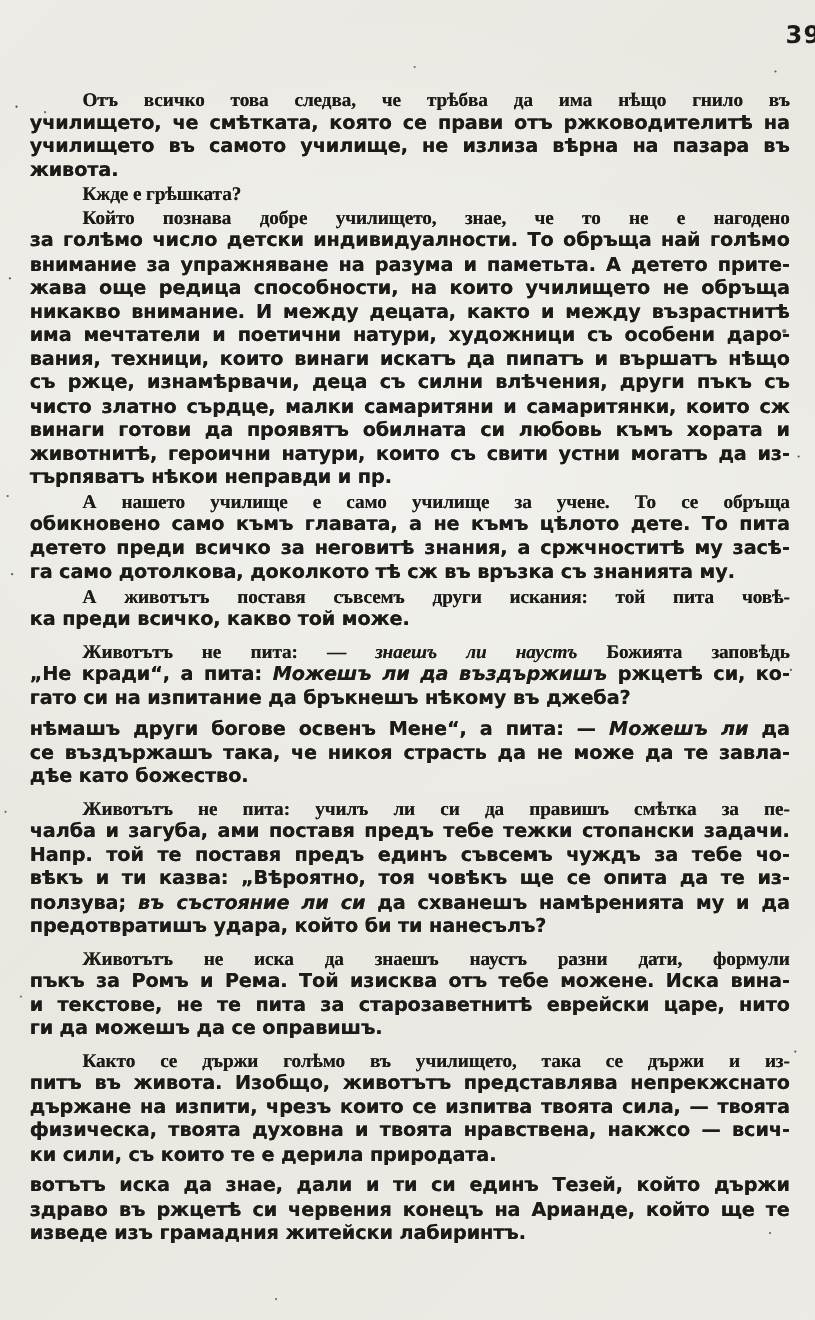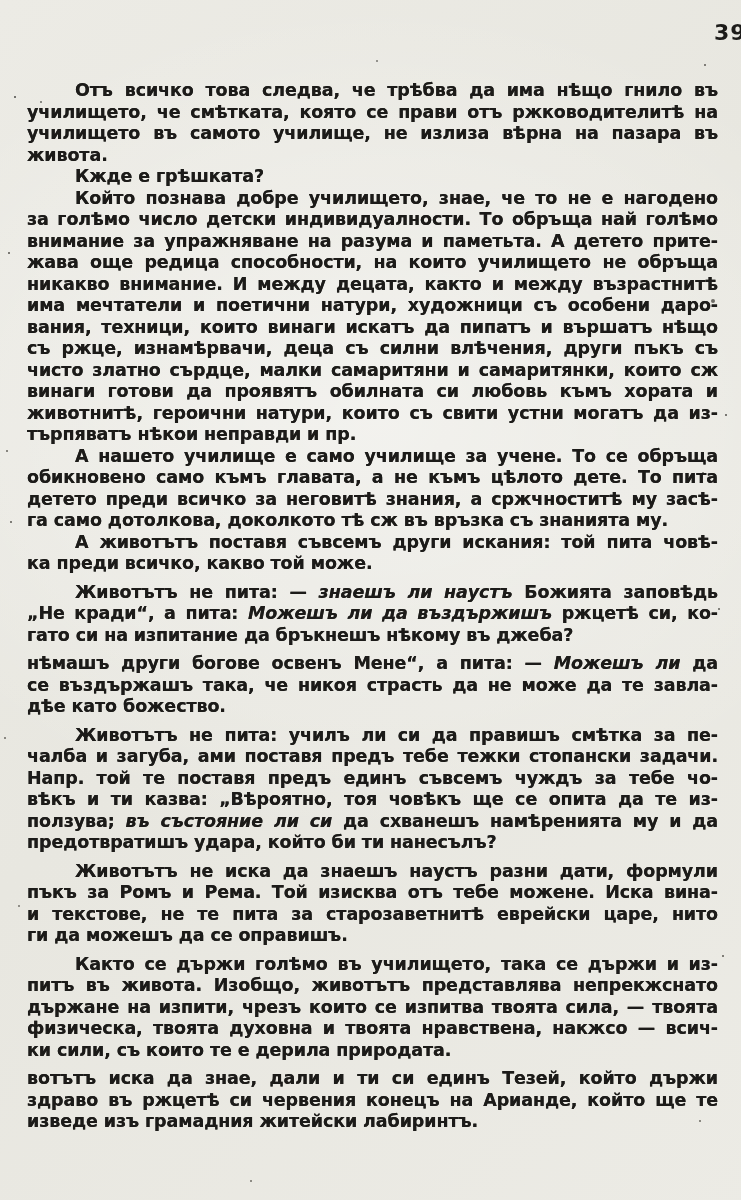--- a/index.html
+++ b/index.html
@@ -57,21 +57,21 @@
     letter-spacing:-0.1px;
     text-shadow:0 0 0.5px rgba(25,24,20,0.85);
   }
   .paragraph{margin:0;}
   .paragraph.gap{margin-top:7px;}
   .line{
     text-align:justify;
     text-align-last:justify;
   }
   .line.last{text-align-last:left;}
-  .line.first{text-indent:48px;}
+  .line.first{text-indent:48px;font-family:Liberation Serif, serif;}
   .it{font-style:italic;}
 </style>
 </head>
 <body>
 
 <div class="page">
   <div class="speckles"></div>
   <div class="pagenum">393</div>
   <div class="text">
       <div class="paragraph">

